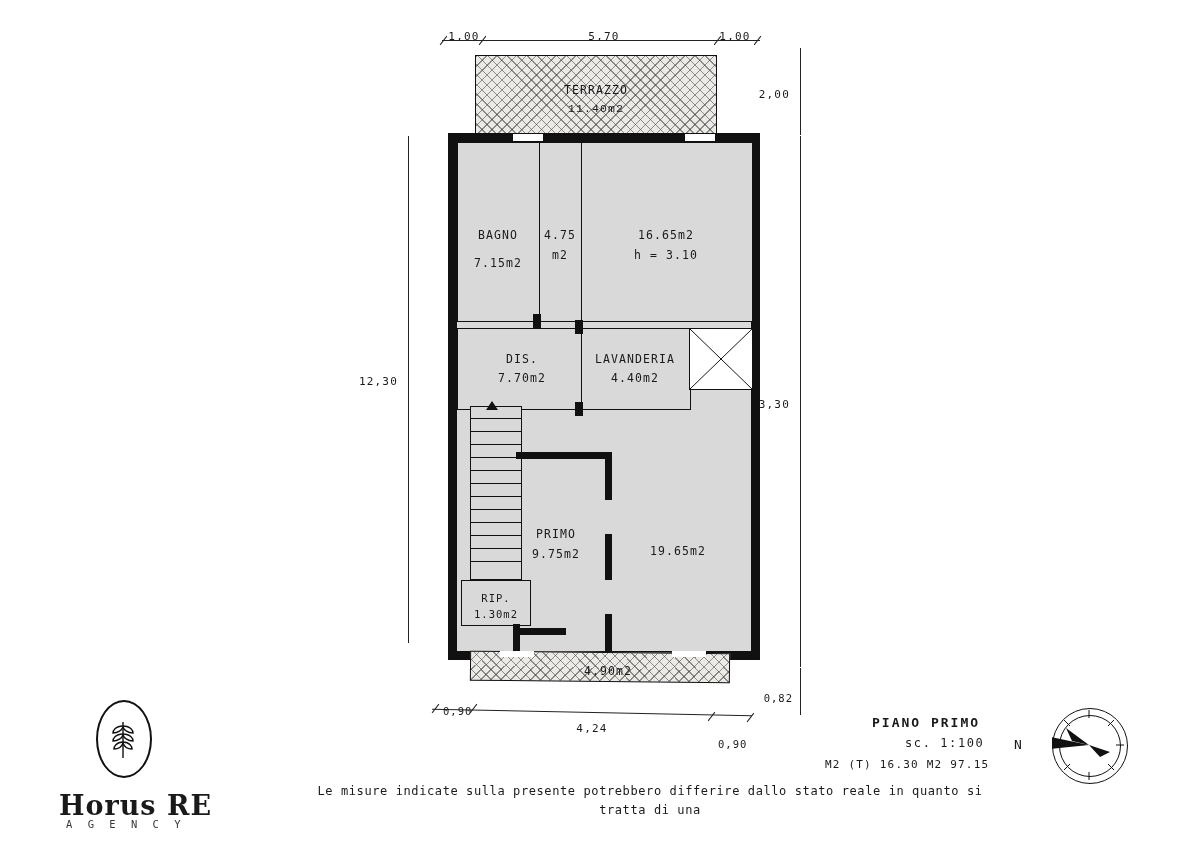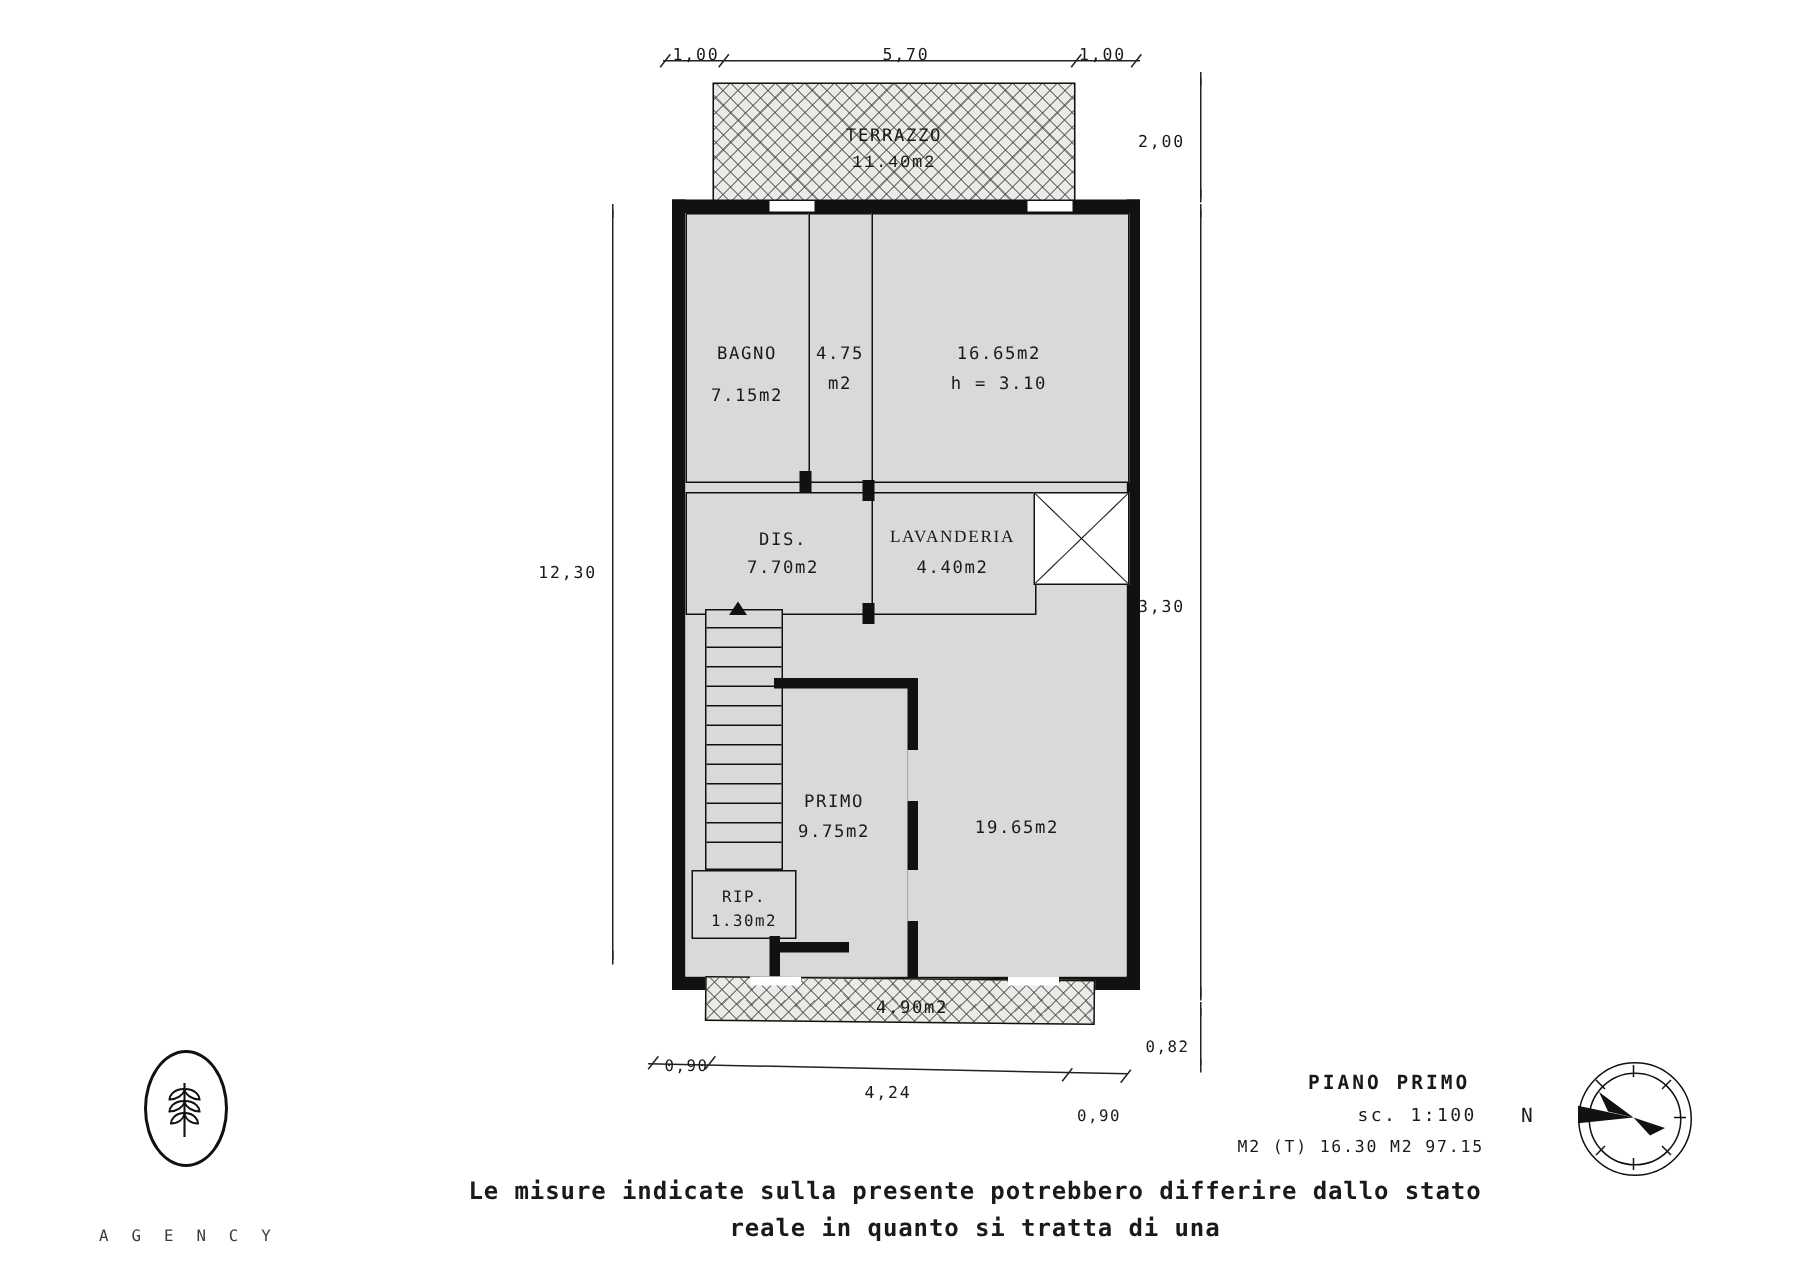--- a/index.html
+++ b/index.html
@@ -48,21 +48,21 @@
   .stair i{position:absolute;left:0;right:0;height:0;border-top:1.1px solid #111;}
 
   
   .logo-oval{
     width:52px;height:74px;border:2px solid #111;border-radius:50%/50%;
     position:absolute;left:96px;top:700px;
   }
   .logo-name{position:absolute;left:59px;top:790px;font-family:"DejaVu Serif",serif;font-weight:700;font-size:27px;letter-spacing:1px;}
   .logo-sub{position:absolute;left:66px;top:818px;font-family:"DejaVu Sans Mono",monospace;font-size:10.5px;letter-spacing:4.5px;color:#3a3a3a;}
 
-  .disclaimer{position:absolute;left:300px;top:782px;width:700px;text-align:center;font-size:16px;line-height:1.55;letter-spacing:.6px;font-weight:bold;}
+  .disclaimer{position:absolute;left:300px;top:782px;width:700px;text-align:center;font-size:12px;line-height:1.55;letter-spacing:.6px;}
 
   .title{position:absolute;left:872px;top:715px;font-size:13px;letter-spacing:2px;font-weight:bold;}
   .scale{position:absolute;left:905px;top:736px;font-size:12px;letter-spacing:1.6px;}
   .areas{position:absolute;left:825px;top:758px;font-size:11px;letter-spacing:1.2px;}
 
   
   .compass{position:absolute;left:1052px;top:708px;width:78px;height:78px;}
   .compass .ring{position:absolute;left:0;top:0;width:74px;height:74px;border:1.4px solid #111;border-radius:50%;}
   .compass .ring2{position:absolute;left:7px;top:7px;width:60px;height:60px;border:1px solid #111;border-radius:50%;}
   .nlabel{position:absolute;left:1014px;top:737px;font-size:13px;letter-spacing:1px;}
@@ -126,21 +126,21 @@
   <div class="abs lbl ctr" style="left:666px;top:248px;">h = 3.10</div>
 
   <div class="abs" style="left:513px;top:134px;width:30px;height:7px;background:#ffffff;"></div>
   <div class="abs" style="left:685px;top:134px;width:30px;height:7px;background:#ffffff;"></div>
 
   <div class="abs roomline" style="left:457px;top:328px;width:124px;height:80px;"></div>
   <div class="abs lbl ctr" style="left:522px;top:352px;">DIS.</div>
   <div class="abs lbl ctr" style="left:522px;top:371px;">7.70m2</div>
 
   <div class="abs roomline" style="left:581px;top:328px;width:108px;height:80px;"></div>
-  <div class="abs lbl ctr" style="left:635px;top:352px;font-family:Liberation Serif, serif;">LAVANDERIA</div>
+  <div class="abs lbl ctr" style="left:635px;top:352px;">LAVANDERIA</div>
   <div class="abs lbl ctr" style="left:635px;top:371px;">4.40m2</div>
 
   <div class="abs xbox" style="left:689px;top:328px;width:62px;height:60px;"></div>
 
   <div class="abs wall" style="left:575px;top:320px;width:8px;height:14px;"></div>
   <div class="abs wall" style="left:575px;top:402px;width:8px;height:14px;"></div>
   <div class="abs wall" style="left:533px;top:314px;width:8px;height:14px;"></div>
 
   <div class="abs stair" style="left:470px;top:406px;width:50px;height:172px;">
     <i style="top:11px;"></i>
@@ -224,19 +224,20 @@
     <g stroke="#111" stroke-width="1.4" fill="none">
       <line x1="15" y1="8" x2="15" y2="44"></line>
       <path d="M15 12 C7 12 5 17 5 19 C10 19 14 16 15 13"></path>
       <path d="M15 12 C23 12 25 17 25 19 C20 19 16 16 15 13"></path>
       <path d="M15 20 C7 20 5 25 5 27 C10 27 14 24 15 21"></path>
       <path d="M15 20 C23 20 25 25 25 27 C20 27 16 24 15 21"></path>
       <path d="M15 28 C8 28 6 33 6 35 C11 35 14 32 15 29"></path>
       <path d="M15 28 C22 28 24 33 24 35 C19 35 16 32 15 29"></path>
     </g>
   </svg>
+  <div class="logo-name">Horus RE</div>
   <div class="logo-sub">A G E N C Y</div>
 
   <div class="disclaimer">
     <div>Le misure indicate sulla presente potrebbero differire dallo stato reale in quanto si tratta di una</div>
   </div>
 
 </div>
 
 </body></html>

